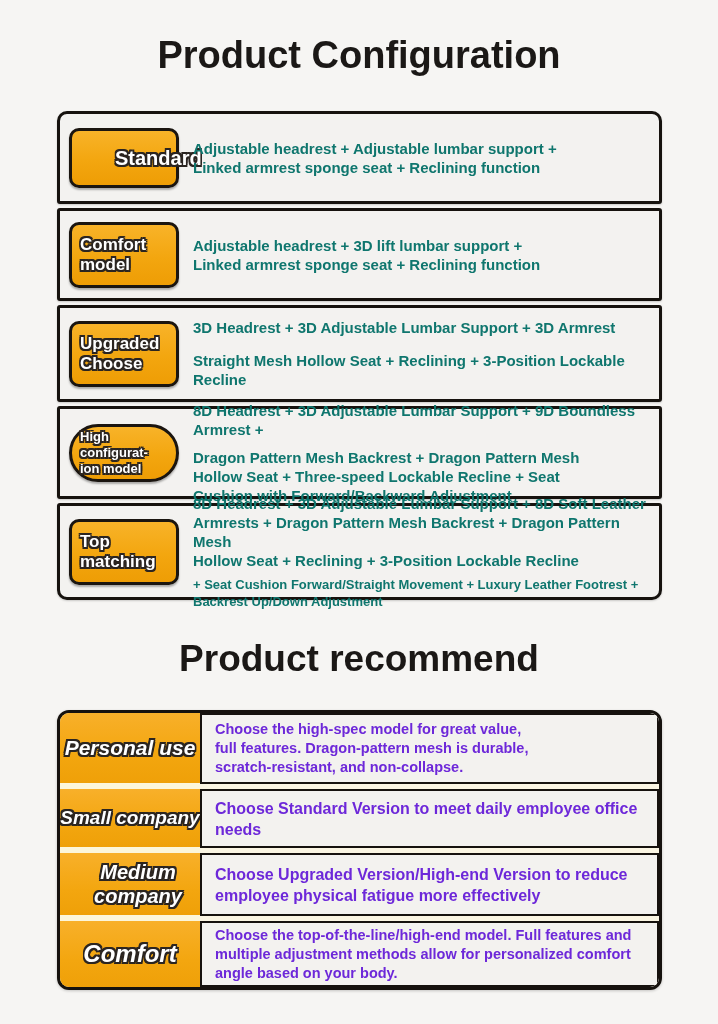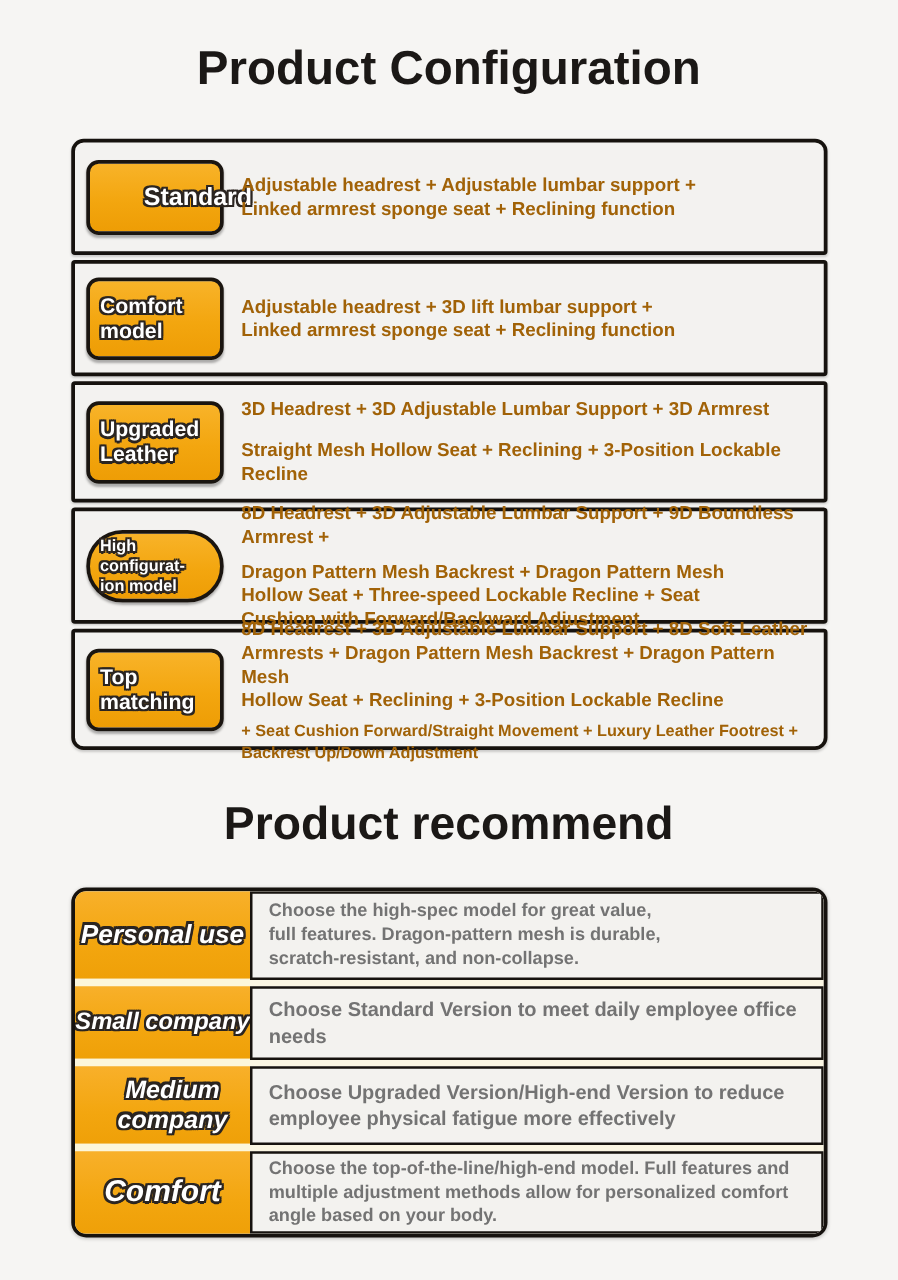--- a/index.html
+++ b/index.html
@@ -60,21 +60,21 @@
       -1.6px 0 0 #2b2521, 1.6px 0 0 #2b2521,
       0 -1.6px 0 #2b2521, 0 1.9px 0 #2b2521;
   }
   .bh60 { height: 60px; } .bh66 { height: 66px; } .bh58 { height: 58px; }
   .fs20 { font-size: 20px; line-height: 22px; padding-left: 43px; }
   .fs17 { font-size: 17px; line-height: 20px; }
   .fs13 { font-size: 13px; line-height: 16px; border-radius: 29px; }
 
   .cfg-desc {
     margin-left: 14px;
-    color: #a16207;
+    color: #0f766e;
     font-weight: bold;
   }
   .dline { font-size: 15px; line-height: 19px; }
   .dline.gap12 { margin-top: 14px; }
   .dline.gap9  { margin-top: 9px; }
   .sline { font-size: 13px; line-height: 17px; }
   .sline.gaptop { margin-top: 6px; }
 
   
   .rec-box {
@@ -112,21 +112,21 @@
   .lfs24 { font-size: 24px; line-height: 26px; }
   .rec-desc {
     flex: 1;
     background: #f3f2ef;
     border: 2.5px solid #16120e;
     display: flex;
     flex-direction: column;
     justify-content: center;
     padding-left: 13px;
     margin-bottom: 5px;
-    color: #737373;
+    color: #6d28d9;
     font-weight: bold;
   }
   .rec-row.last .rec-desc { margin-bottom: 0; }
   .rfs14 { font-size: 14.5px; line-height: 19px; }
   .rfs16 { font-size: 16px; line-height: 21px; }
 </style>
 </head>
 <body>
 
 <div class="page">
@@ -152,21 +152,21 @@
       </div>
       <div class="cfg-desc">
         <div class="dline">Adjustable headrest + 3D lift lumbar support +</div>
         <div class="dline">Linked armrest sponge seat + Reclining function</div>
       </div>
     </div>
 
     <div class="cfg-row h97">
       <div class="badge bh66 fs17">
         <div>Upgraded</div>
-        <div>Leather</div>
+        <div>Choose</div>
       </div>
       <div class="cfg-desc">
         <div class="dline">3D Headrest + 3D Adjustable Lumbar Support + 3D Armrest</div>
         <div class="dline gap12">Straight Mesh Hollow Seat + Reclining + 3-Position Lockable Recline</div>
       </div>
     </div>
 
     <div class="cfg-row h93">
       <div class="badge bh58 fs13">
         <div>High configurat-</div>

